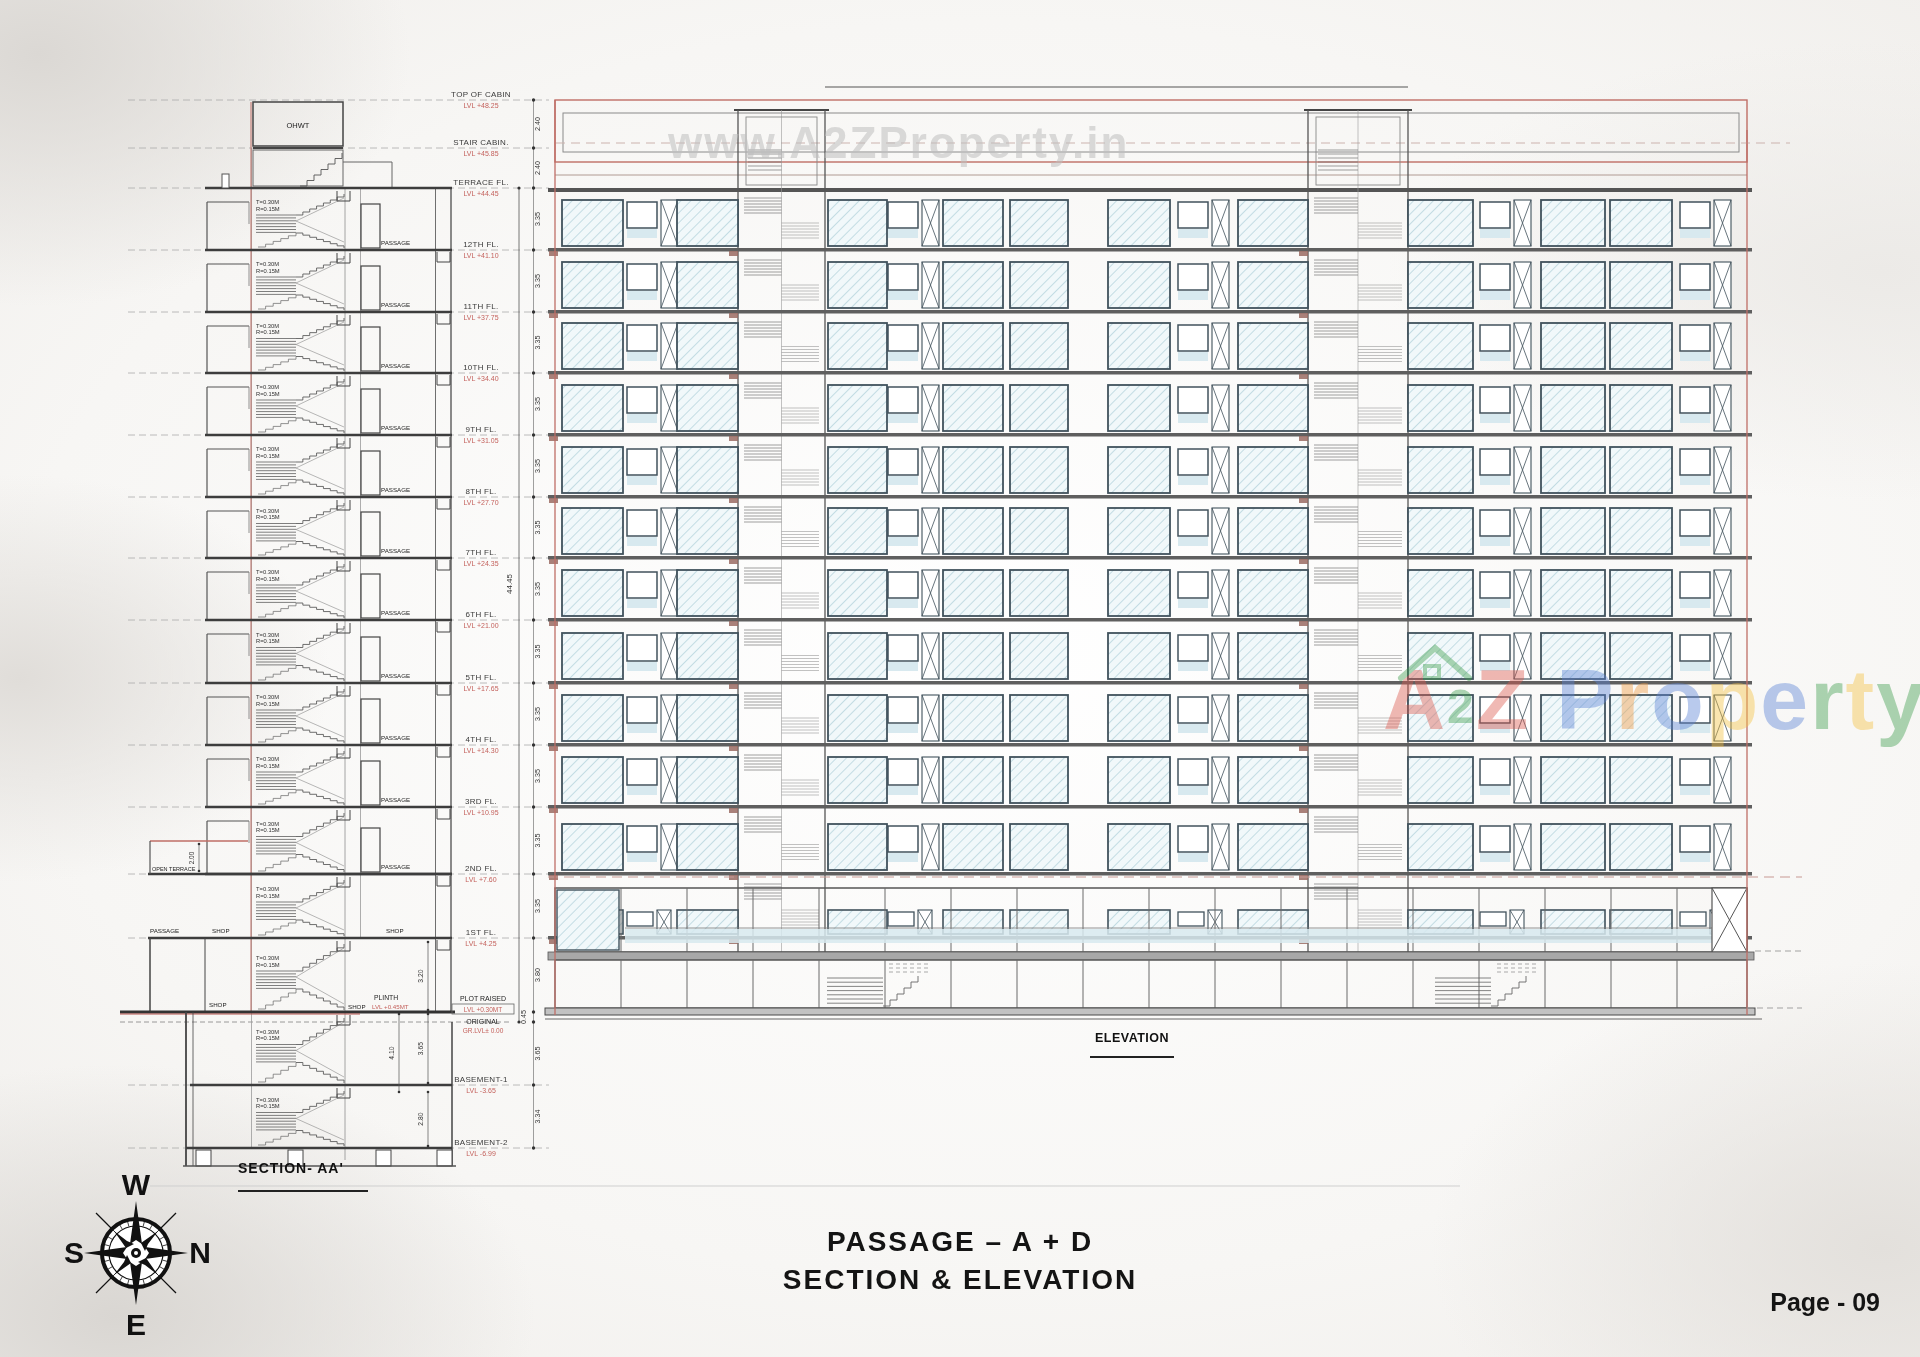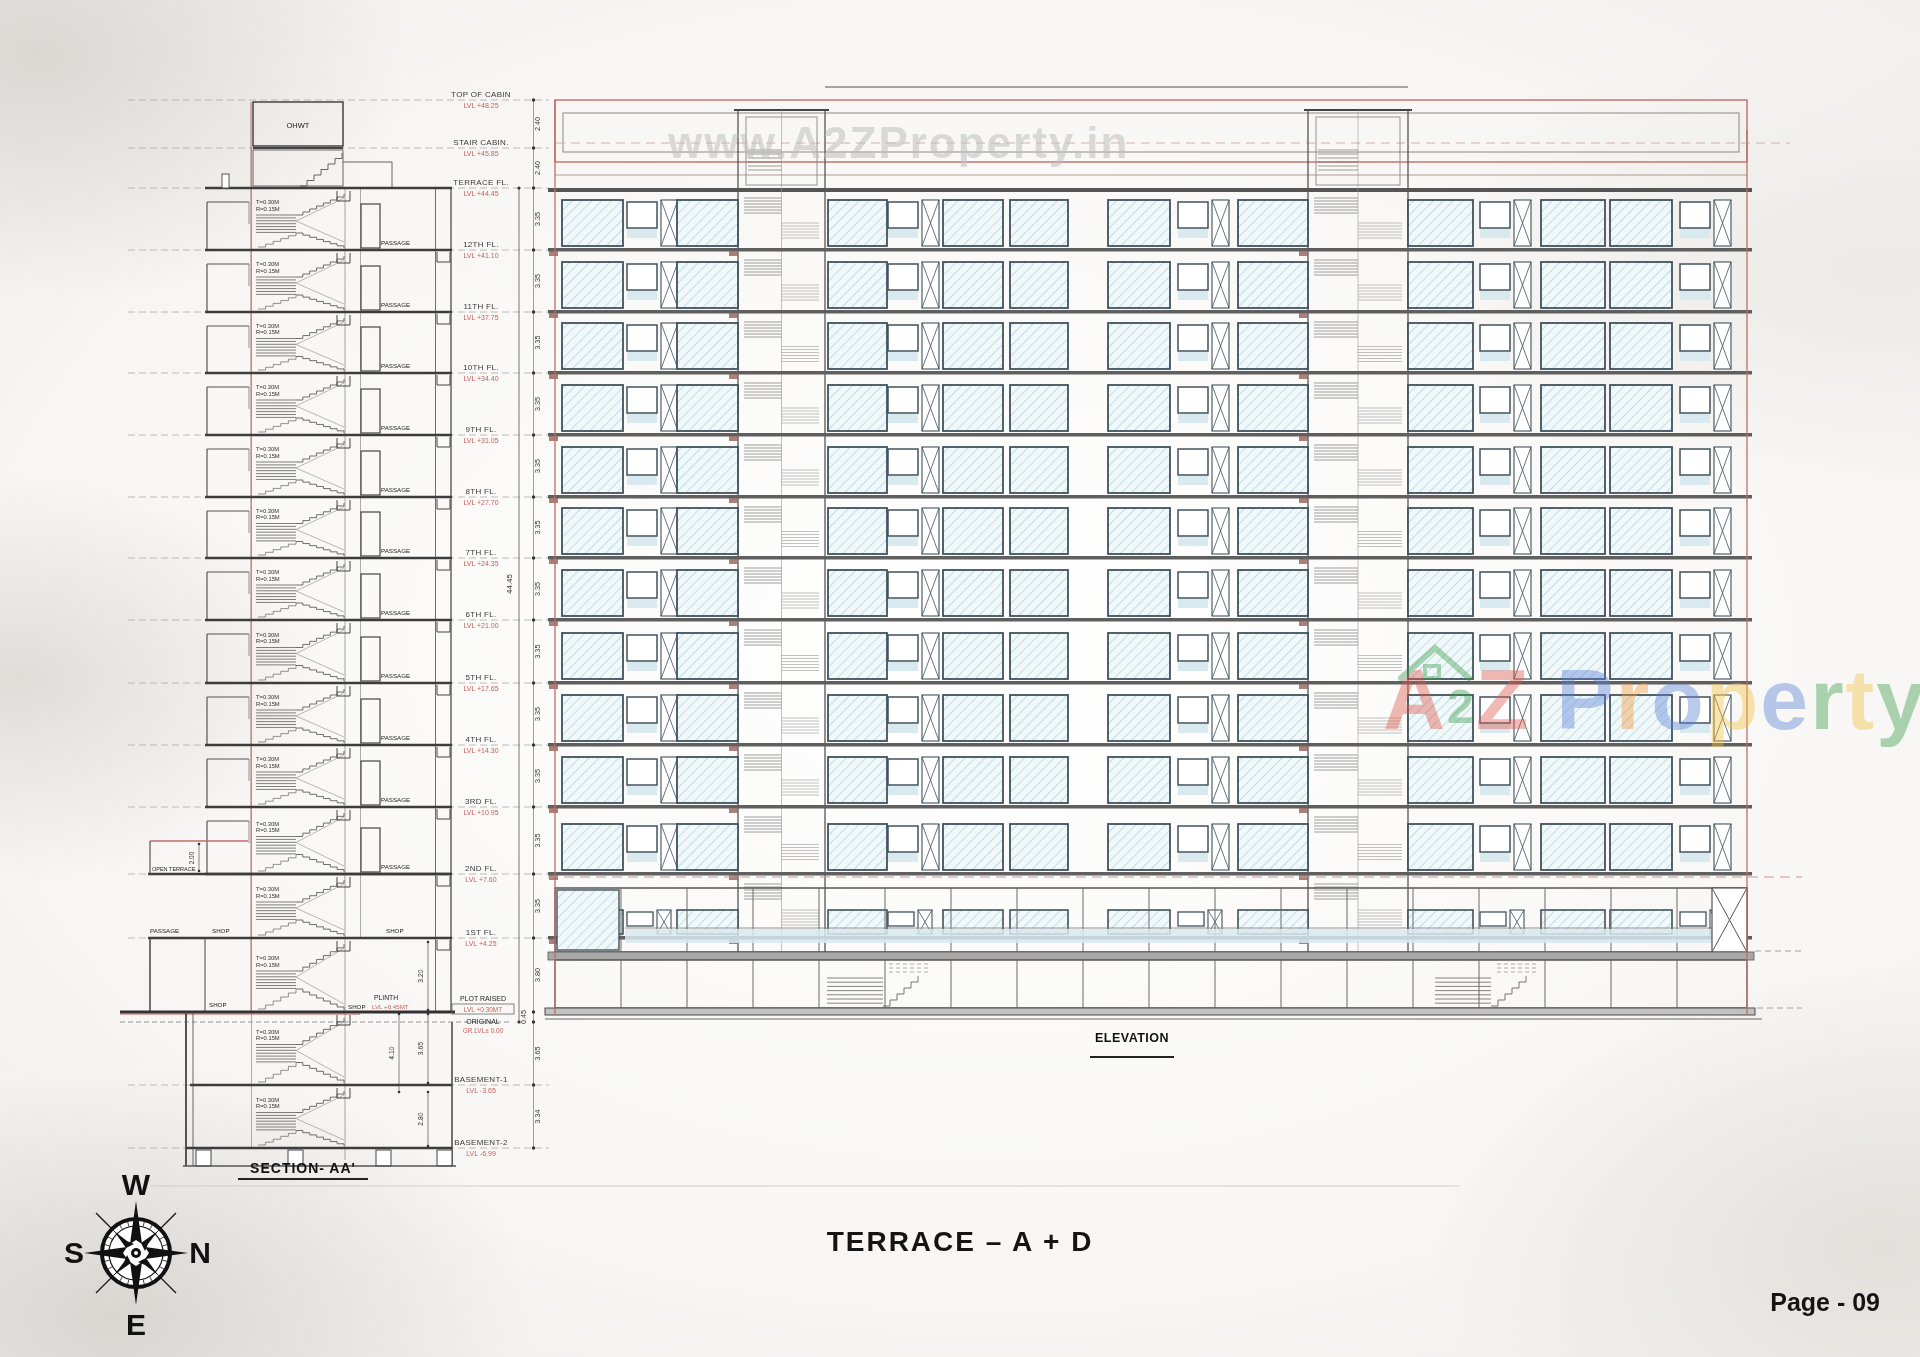--- a/index.html
+++ b/index.html
@@ -16,22 +16,22 @@
   #drawing{position:absolute;left:0;top:0;}
   .overlay{position:absolute;pointer-events:none;}
   #wm-top{left:668px;top:118px;font-size:44px;font-weight:600;color:#bfbfbf;opacity:.55;letter-spacing:2px;}
   #wm-brand{left:1383px;top:650px;font-size:86px;font-weight:700;opacity:.42;letter-spacing:2px;white-space:nowrap;}
   #wm-brand .sm{font-size:48px;vertical-align:6px;}
   #wm-brand .gap{margin-left:26px;}
   #title-block{left:660px;top:1226px;width:600px;text-align:center;color:#141414;}
   #title-block .t1{font-size:28px;font-weight:700;letter-spacing:2px;}
   #title-block .t2{font-size:28px;font-weight:700;letter-spacing:2px;margin-top:6px;}
   #page-num{left:1700px;top:1288px;width:180px;text-align:right;font-size:25px;font-weight:700;color:#141414;}
-  #section-title{left:238px;top:1160px;width:130px;text-align:center;font-size:14px;font-weight:700;color:#111;
-    border-bottom:2px solid #222;padding-bottom:2px;letter-spacing:1px;}
+  #section-title{left:238px;top:1160px;width:130px;text-align:left;font-size:14px;font-weight:700;color:#111;
+    border-bottom:2px solid #222;padding-bottom:14px;letter-spacing:1px;}
   #elevation-title{left:1090px;top:1031px;width:84px;text-align:center;font-size:12.5px;font-weight:700;color:#111;
     border-bottom:2px solid #222;padding-bottom:11px;letter-spacing:.5px;}
   #compass{left:60px;top:1175px;}
 </style>
 </head>
 <body>
 
 <div id="stage">
   <svg id="drawing" width="1920" height="1357" viewBox="0 0 1920 1357">
       <defs>
@@ -1367,21 +1367,22 @@
 
   <div class="overlay" id="wm-brand">
     <svg width="82" height="48" style="position:absolute;left:12px;top:-10px">
       <path d="M6 38 L40 8 L74 38" fill="none" stroke="#3f9e4d" stroke-width="6" stroke-linecap="round"></path>
       <rect x="30" y="26" width="14" height="12" fill="none" stroke="#3f9e4d" stroke-width="4"></rect>
     </svg>
     <span id="brand-letters"><span style="color: rgb(221, 90, 79);">A</span><span class="sm" style="color: rgb(63, 158, 77);">2</span><span style="color: rgb(221, 90, 79);">Z</span><span class="gap" style="color: rgb(91, 131, 214);">P</span><span style="color: rgb(240, 153, 63);">r</span><span style="color: rgb(91, 131, 214);">o</span><span style="color: rgb(245, 194, 66);">p</span><span style="color: rgb(91, 131, 214);">e</span><span style="color: rgb(63, 158, 77);">r</span><span style="color: rgb(245, 194, 66);">t</span><span style="color: rgb(63, 158, 77);">y</span></span>
   </div>
 
   <div class="overlay" id="title-block">
-    <div class="t1">TERRACE – A + D</div>
+    <div class="t1">PASSAGE – A + D</div>
+    <div class="t2">SECTION &amp; ELEVATION</div>
   </div>
 
   <div class="overlay" id="page-num">Page - 09</div>
 
   <div class="overlay" id="section-title">SECTION- AA'</div>
 
   <div class="overlay" id="elevation-title">ELEVATION</div>
 
   <svg class="overlay" id="compass" width="160" height="160">
     <g transform="translate(76,78)">

